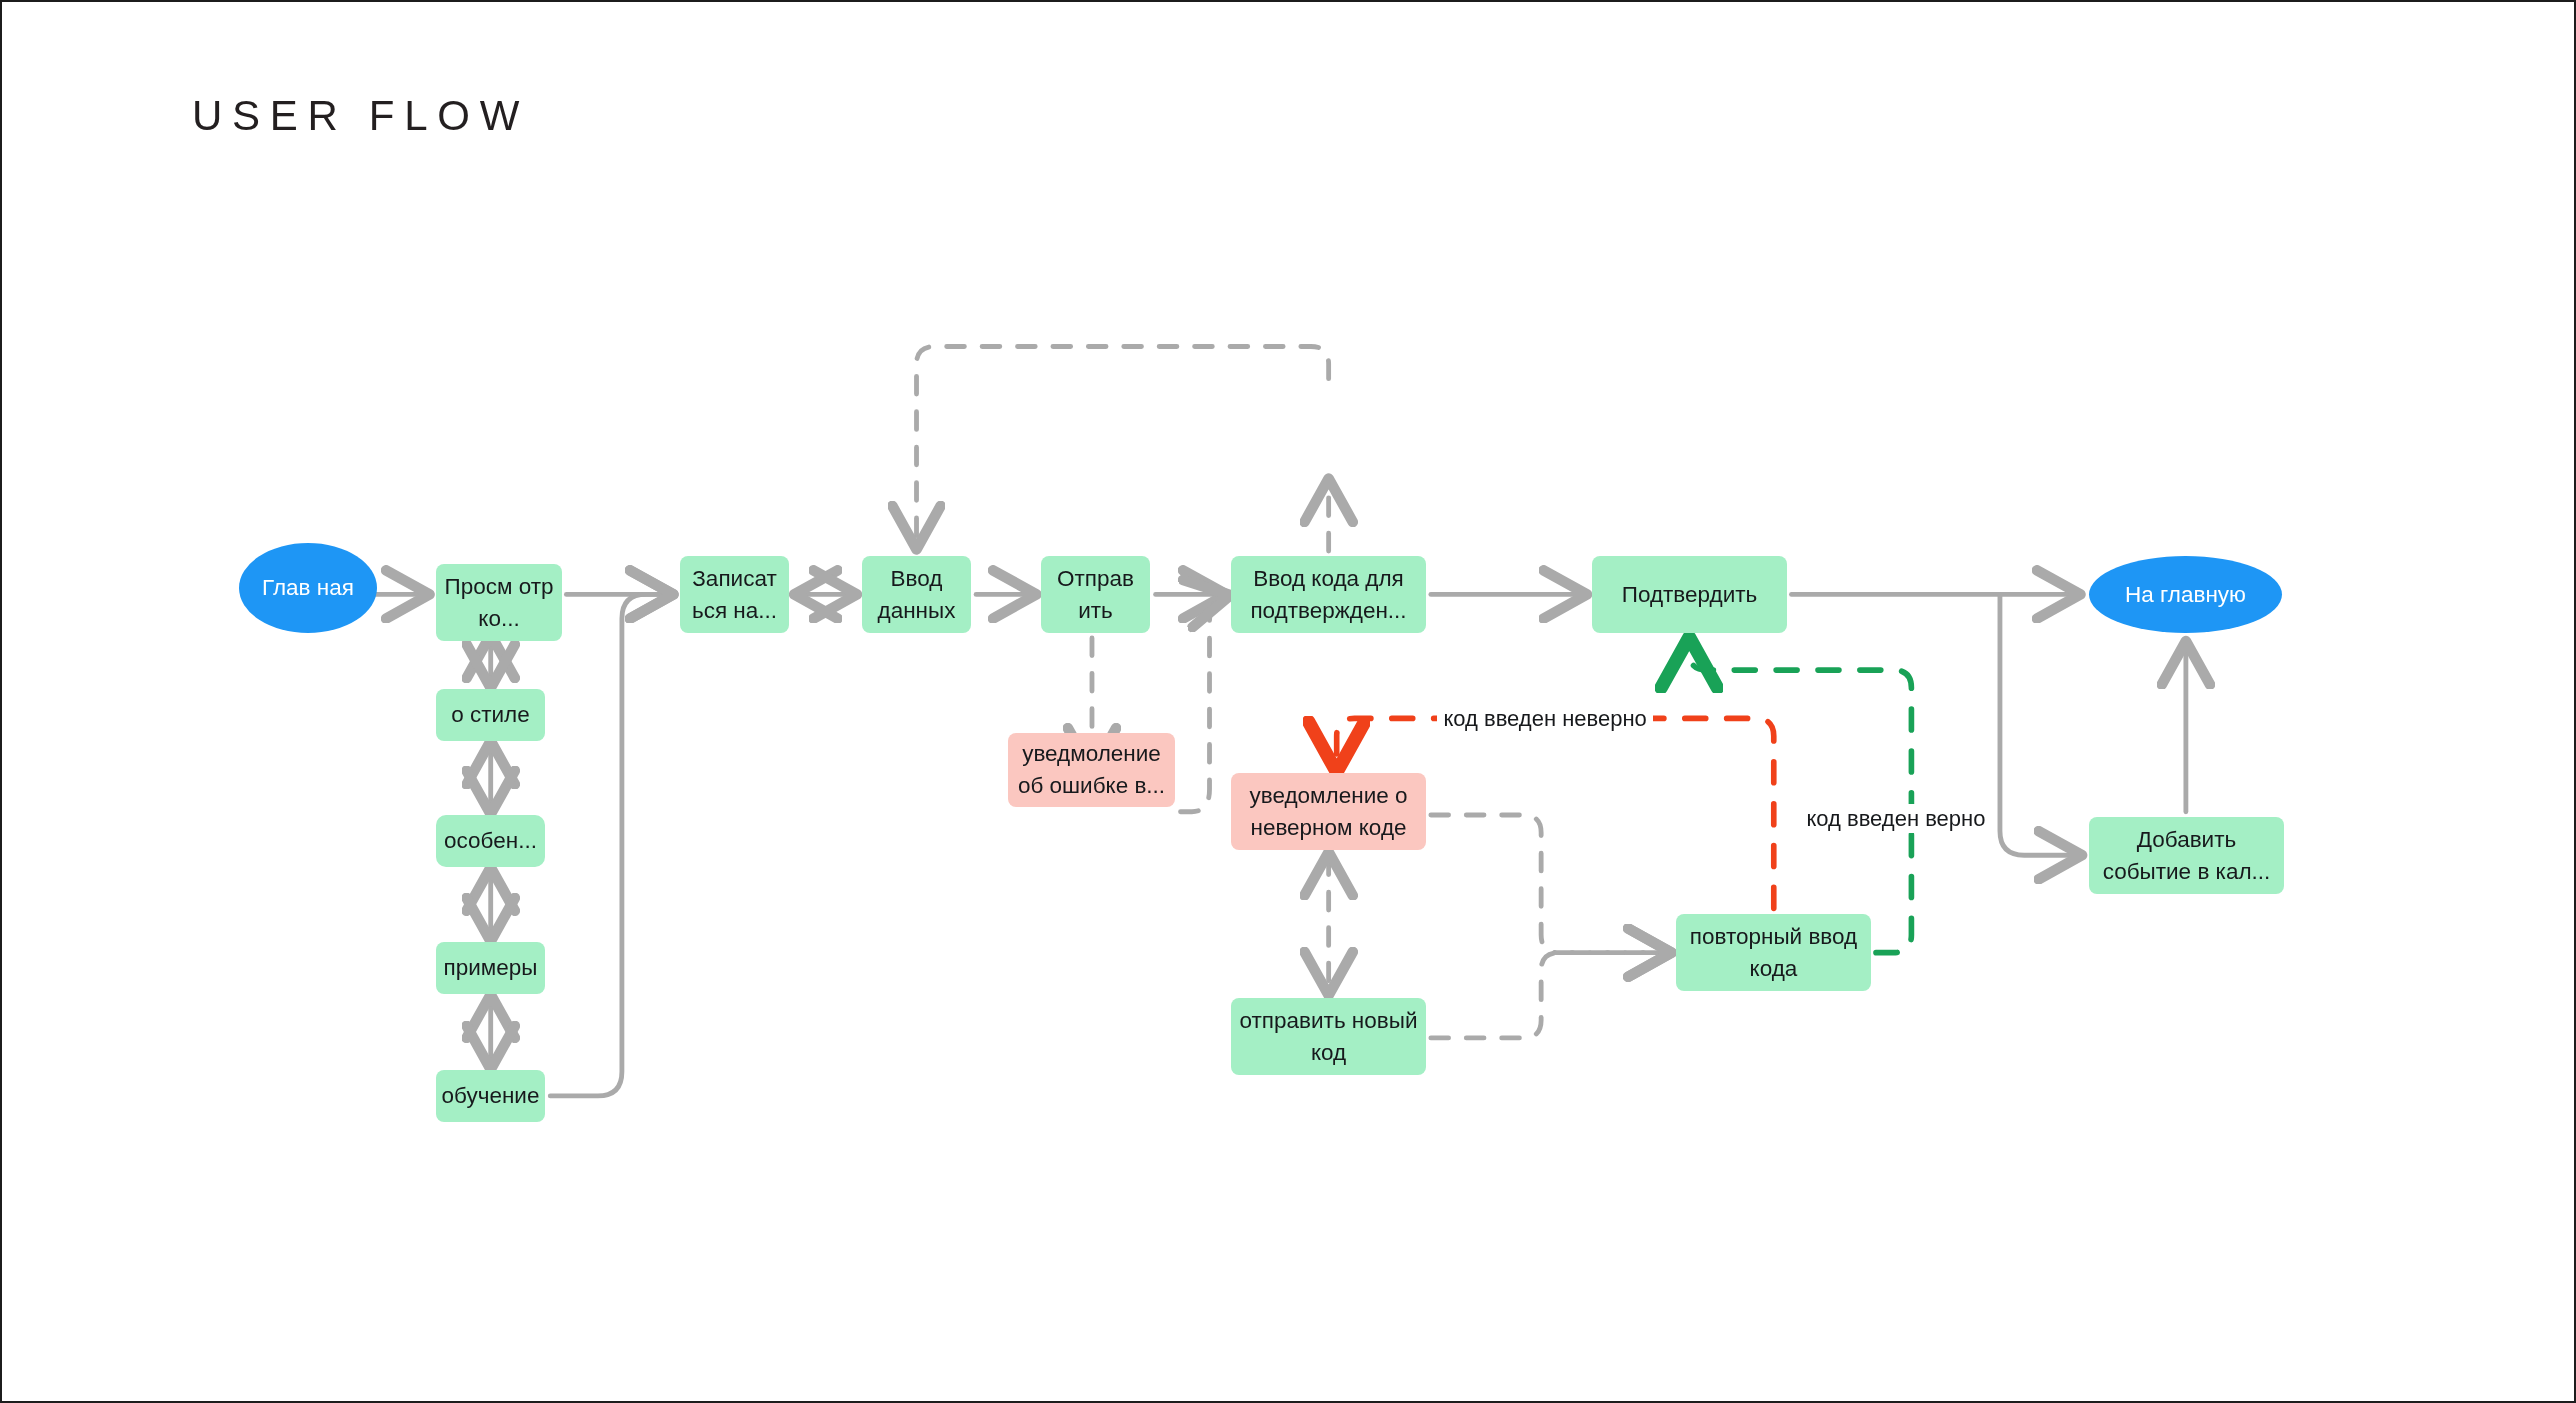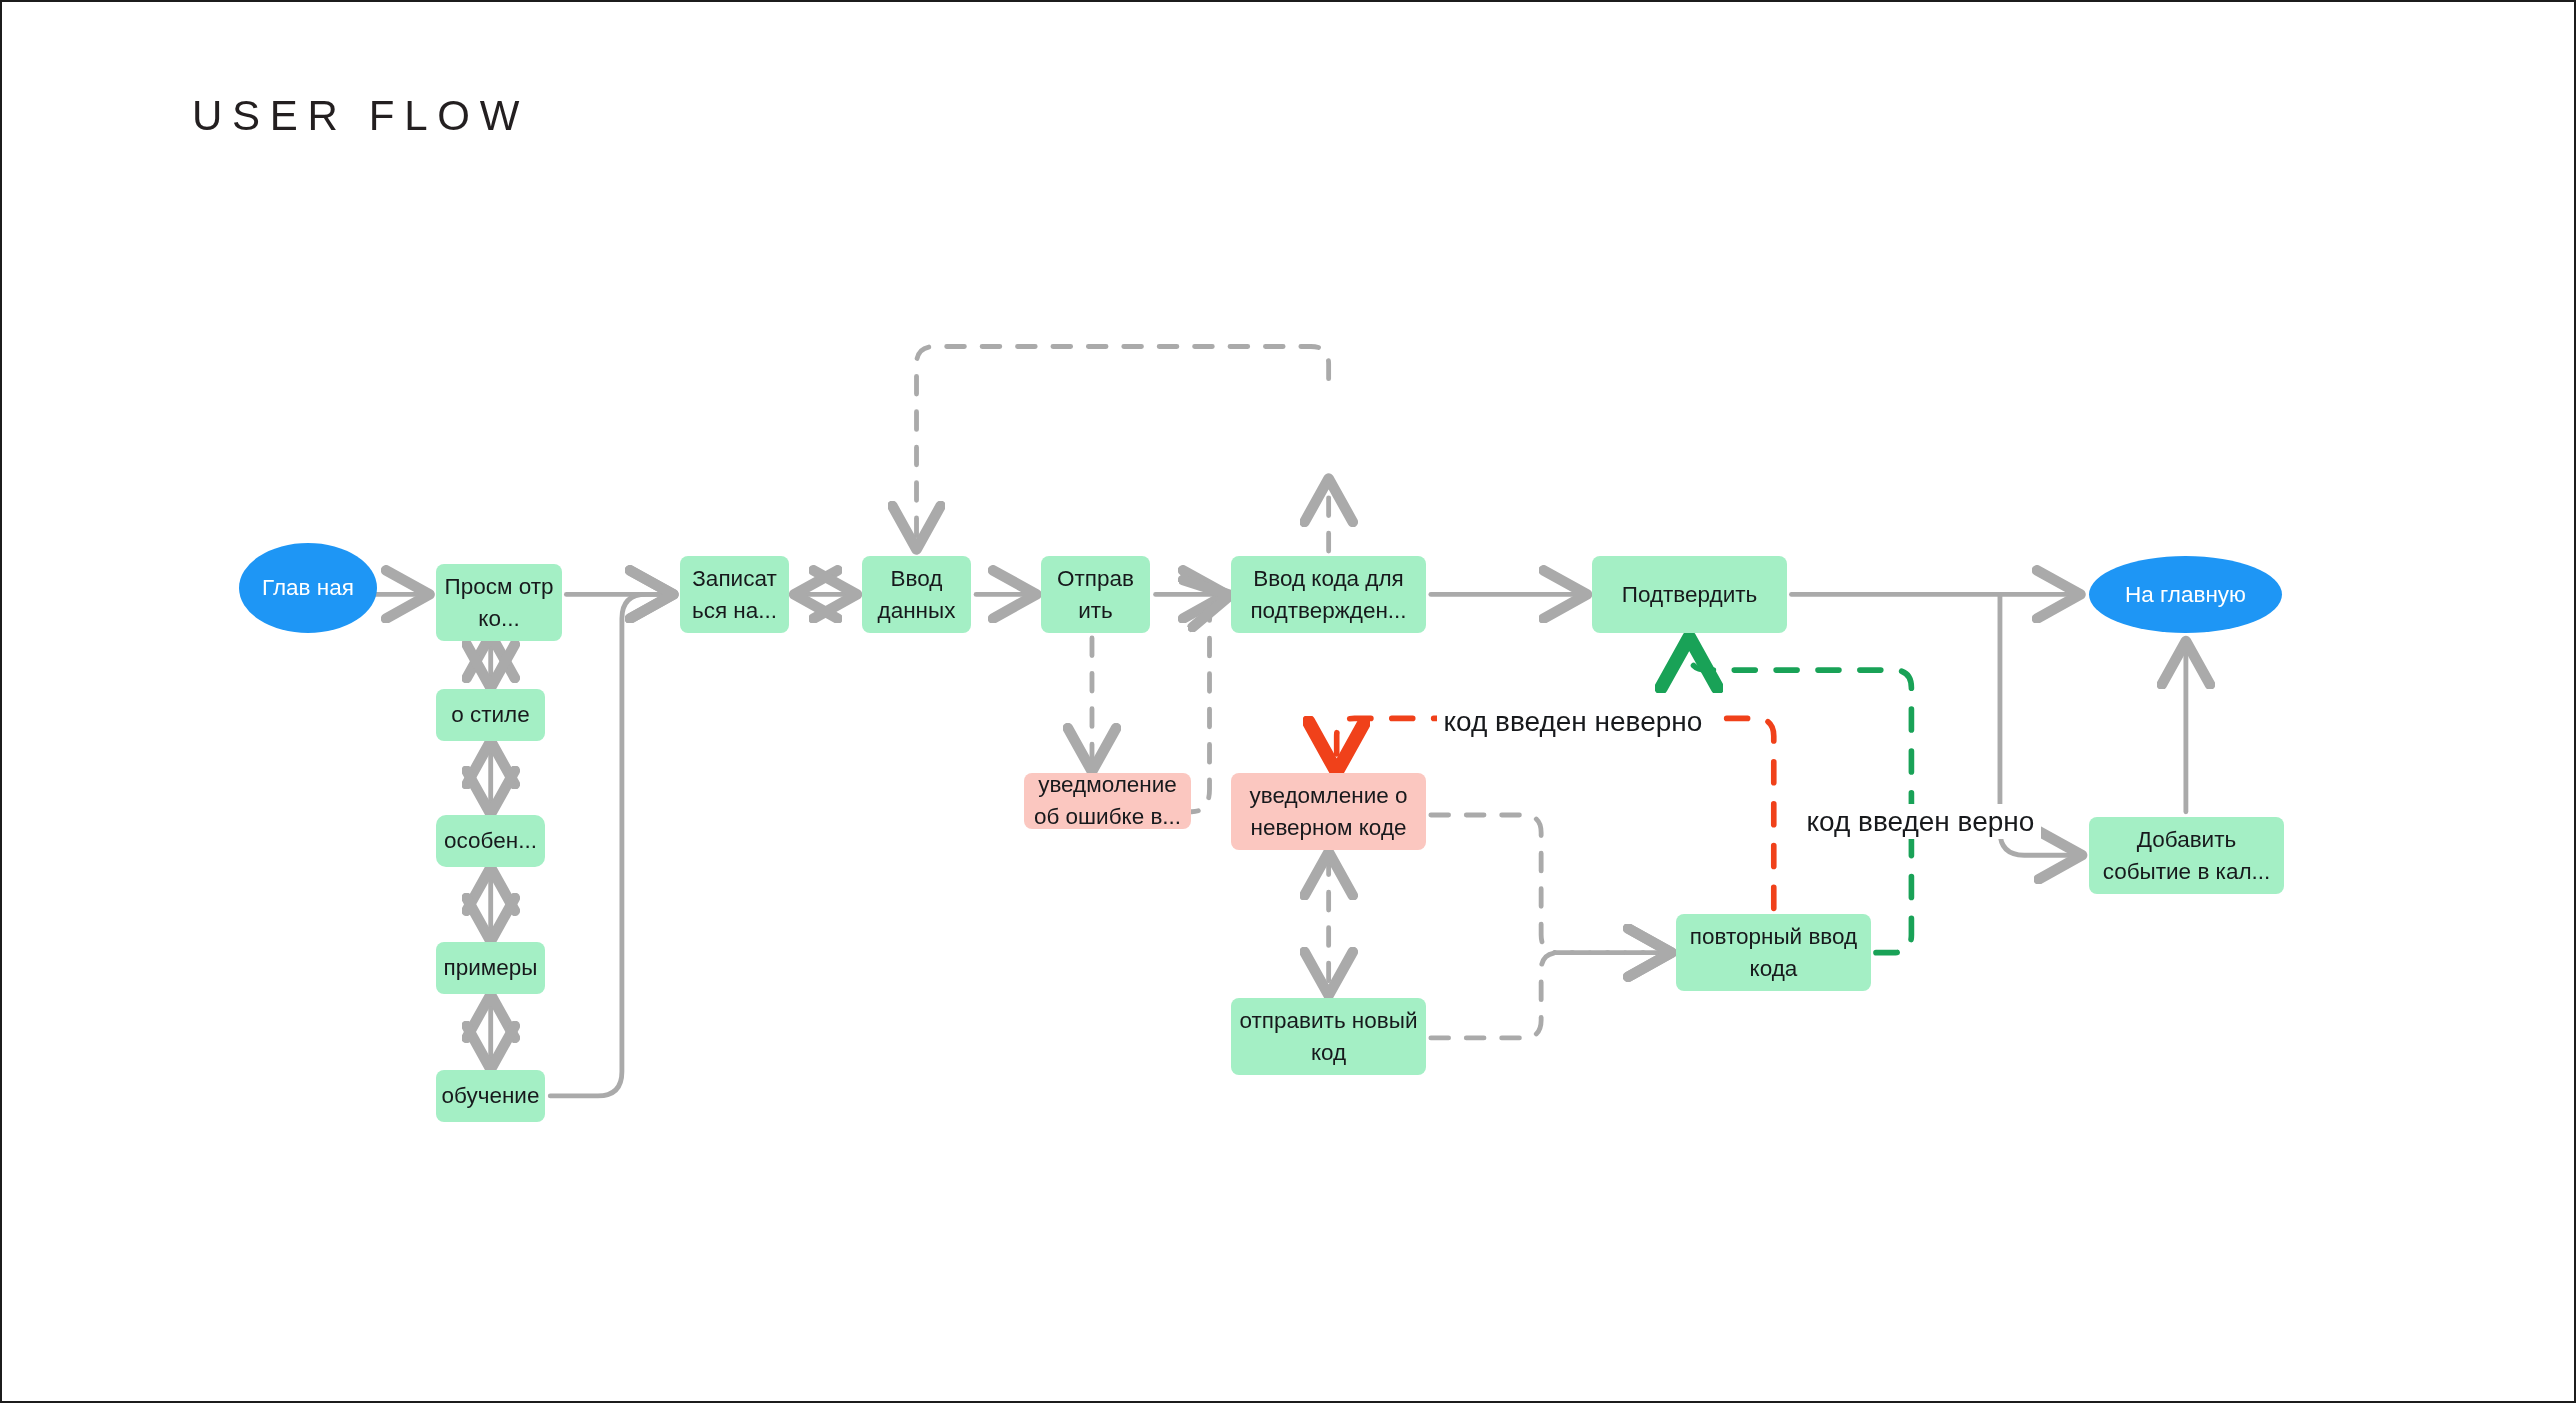--- a/index.html
+++ b/index.html
@@ -52,21 +52,21 @@
   .node.green   { background: #a4efc5; border-radius: 8px; }
   .node.pink    { background: #fbc7c0; border-radius: 8px; }
   .node.ellipse {
     background: #1e96f5;
     color: #ffffff;
     border-radius: 50%;
   }
   .edge-label {
     position: absolute;
     font-family: "Liberation Sans", sans-serif;
-    font-size: 28px;
+    font-size: 22px;
     color: #17191c;
     background: #ffffff;
     white-space: nowrap;
     padding: 1.6px 6.4px;
   }
 </style>
 </head>
 <body>
 
 <div id="canvas">
@@ -177,21 +177,21 @@
 
   <div class="node green" style="left:1039px; top:554px; width:109px; height:77px;">
     <span>Отправ ить</span>
   </div>
 
 
   <div class="node green" style="left:1229px; top:554px; width:195px; height:77px;">
     <span>Ввод кода для подтвержден...</span>
   </div>
 
-  <div class="node pink" style="left:1006px; top:771px; width:167px; height:56px;margin-left:16px;">
+  <div class="node pink" style="left:1006px; top:731px; width:167px; height:74px;">
     <span>уведмоление об ошибке в...</span>
   </div>
 
   <div class="node pink" style="left:1229px; top:771px; width:195px; height:77px;">
     <span>уведомление о неверном коде</span>
   </div>
 
   <div class="node green" style="left:1590px; top:554px; width:195px; height:77px;">
     <span>Подтвердить</span>
   </div>

